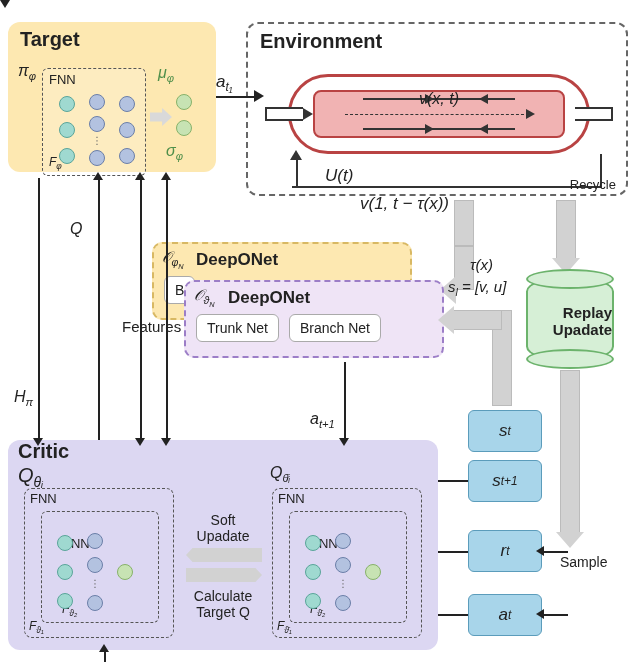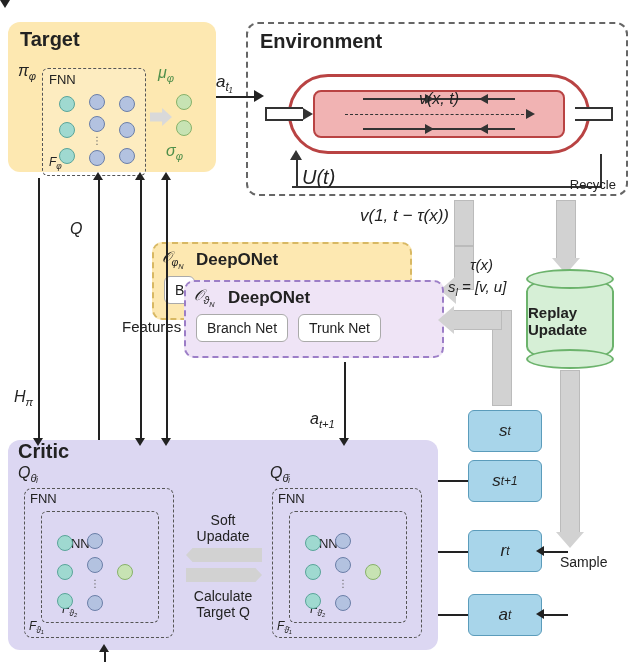--- a/index.html
+++ b/index.html
@@ -94,39 +94,39 @@
   .reactor-in { left:-26px; border-right:none; }
   .reactor-out { right:-26px; border-left:none; }
   .inlet-tri { position:absolute; left:12px; top:50%; transform:translateY(-50%); width:0;height:0;border-top:6px solid transparent;border-bottom:6px solid transparent;border-left:10px solid #333;}
   .recycle { position:absolute; right:10px; bottom:2px; font-size:13px;margin-left:8px; }
   .recycle-line {
     position:absolute; right:24px; top:130px; width:0; height:34px; border-right:2px solid #333;
   }
   .recycle-hz { position:absolute; right:24px; top:162px; width:310px; height:0; border-top:2px solid #333;}
   .recycle-up { position:absolute; left:48px; top:132px; width:0; height:30px; border-left:2px solid #333;}
   .recycle-ar { position:absolute; left:42px; top:126px; width:0;height:0;border-left:6px solid transparent;border-right:6px solid transparent;border-bottom:10px solid #333;}
-  .Ut { position:absolute; left:54px; top:142px; font-style:italic; font-size:20px;}
+  .Ut { position:absolute; left:48px; top:142px; font-style:italic; font-size:17px;padding-left:29px;}
   .v1t { position:absolute; left:116px; top:172px; font-style:italic; font-size:17px;}
 
   
   .at1-line { position:absolute; left:216px; top:96px; width:42px; height:2px; background:#222;}
   .at1-ar { position:absolute; left:254px; top:90px; width:0;height:0;border-top:6px solid transparent;border-bottom:6px solid transparent;border-left:10px solid #222;}
   .at1-lbl { position:absolute; left:216px; top:72px; font-style:italic; font-size:17px;}
 
   
   .buffer {
     position:absolute; left:526px; top:276px; width:88px; height:86px;
     background:#d6efd6; border:2px solid #6cb36c; border-radius:50%/18%;
   }
   .buffer::before, .buffer::after {
     content:""; position:absolute; left:-2px; right:-2px; height:16px; border:2px solid #6cb36c; border-radius:50%; background:#d6efd6;
   }
   .buffer::before { top:-9px; }
   .buffer::after { bottom:-9px; background:#d6efd6;}
-  .buffer-txt { position:absolute; left:0; right:0; top:26px; text-align:left; font-weight:700; font-size:15px; line-height:17px;}
+  .buffer-txt { position:absolute; left:0; right:0; top:26px; text-align:right; font-weight:700; font-size:15px; line-height:17px;}
 
   
   .thick { position:absolute; background:#d2d2d2; border:1px solid #bbb;}
   .thick.v { width:20px; }
   .thick.h { height:20px; }
   .thick-head-d {
     position:absolute; width:0;height:0; border-left:14px solid transparent; border-right:14px solid transparent; border-top:16px solid #d2d2d2;
   }
   .thick-head-l {
     position:absolute; width:0;height:0; border-top:14px solid transparent; border-bottom:14px solid transparent; border-right:16px solid #d2d2d2;
@@ -164,21 +164,21 @@
     background:#fff; border:1px solid #aaa; border-radius:6px; padding:5px 10px; font-size:14px;
   }
   .features-lbl { position:absolute; left:122px; top:318px; font-size:15px;}
 
   
   .critic {
     position:absolute; left:8px; top:440px; width:430px; height:210px;
     background:#dcd7f2; border-radius:12px;
   }
   .critic-title { position:absolute; left:10px; top:0px; font-weight:700; font-size:20px; }
-  .qtheta { position:absolute; left:10px; top:24px; font-style:italic; font-size:16px;}
+  .qtheta { position:absolute; left:10px; top:24px; font-style:italic; font-size:20px;}
   .qbar   { position:absolute; left:262px; top:24px; font-style:italic; font-size:16px;}
   .nested-fnn {
     position:absolute; width:150px; height:150px; border:1.5px dashed #555; border-radius:8px;
   }
   .nf1 { left:16px; top:48px; }
   .nf2 { left:264px; top:48px; }
   .nested-fnn .inner {
     position:absolute; left:16px; top:22px; width:118px; height:112px; border:1.5px dashed #555; border-radius:6px;
   }
   .nested-fnn .lblA { position:absolute; left:5px; top:2px; font-size:13px;}
@@ -271,21 +271,21 @@
     <div class="reactor-out"></div>
     <div class="inlet-tri"></div>
   </div>
   <div class="recycle-line"></div>
   <div class="recycle-hz"></div>
   <div class="recycle-up"></div>
   <div class="recycle-ar"></div>
   <div class="Ut">U(t)</div>
   <div class="recycle">Recycle</div>
 </div>
-<div class="v1t" style="left:360px; top:194px;margin-top:12px;">v(1, t − τ(x))</div>
+<div class="v1t" style="left:360px; top:194px;">v(1, t − τ(x))</div>
 
 <div class="at1-line"></div>
 <div class="at1-ar"></div>
 <div class="at1-lbl">a<sub>t₁</sub></div>
 
 <div class="thick v" style="left:556px; top:200px; height:62px;"></div>
 <div class="thick-head-d" style="left:552px; top:258px;"></div>
 
 <div class="thick v" style="left:454px; top:200px; height:46px;"></div>
 <div class="thick h" style="left:454px; top:246px; width:20px;"></div>
@@ -299,22 +299,22 @@
   <div class="donet-O">𝒪<sub>φ<sub>N</sub></sub></div>
   <div class="donet-t">DeepONet</div>
   <div class="donet-row">
     <div class="net-pill">B</div>
   </div>
 </div>
 <div class="donet donet-front">
   <div class="donet-O">𝒪<sub>ϑ<sub>N</sub></sub></div>
   <div class="donet-t">DeepONet</div>
   <div class="donet-row">
+    <div class="net-pill">Trunk Net</div>
     <div class="net-pill">Branch Net</div>
-    <div class="net-pill">Trunk Net</div>
   </div>
 </div>
 <div class="features-lbl">Features</div>
 
 <div class="thick v" style="left:492px; top:310px; height:96px;"></div>
 <div class="thick h" style="left:452px; top:310px; width:50px;"></div>
 <div class="thick-head-l" style="left:438px; top:306px;"></div>
 
 <div class="buffer">
   <div class="buffer-txt">

